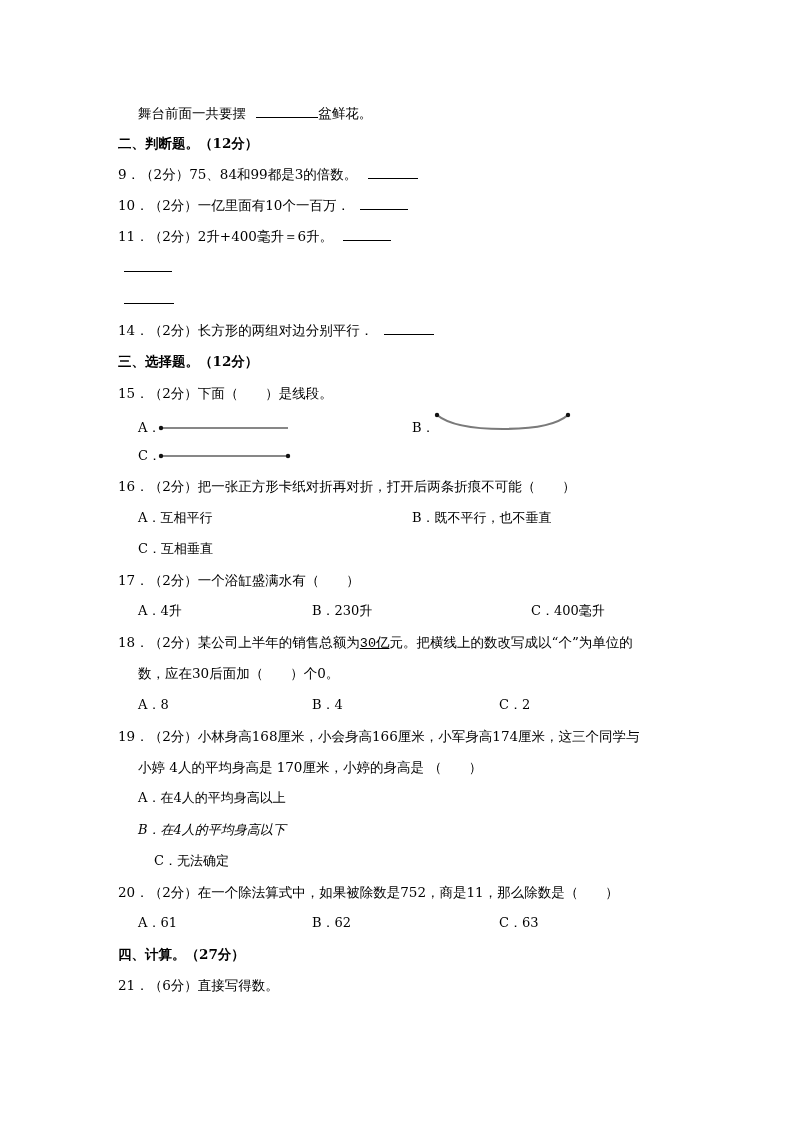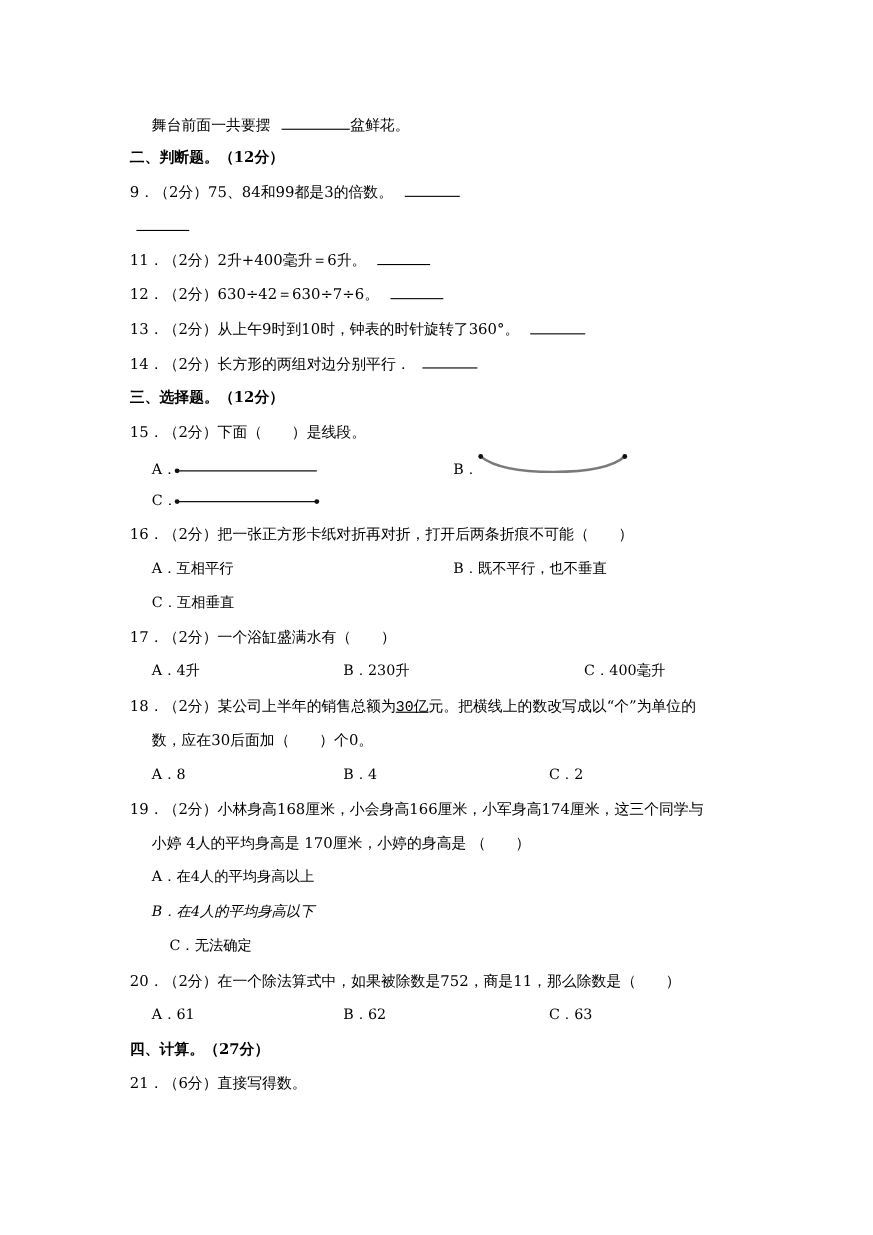--- a/index.html
+++ b/index.html
@@ -22,32 +22,31 @@
   <span class="blank" style="width:62px;"></span><span>盆鲜花。</span>
 </div>
 
 <div class="line heading" style="top:134px;">二、判断题。（12分）</div>
 
 <div class="line" style="top:165px;">
   <span>9．（2分）75、84和99都是3的倍数。</span>
   <span class="blank blank-short" style="width:50px;"></span>
 </div>
 <div class="line" style="top:196px;">
+  <span>10．（2分）一亿里面有10个一百万．</span>
   <span class="blank blank-short" style="width:48px;"></span>
 </div>
 <div class="line" style="top:227px;">
   <span>11．（2分）2升+400毫升＝6升。</span>
   <span class="blank blank-short" style="width:48px;"></span>
 </div>
 <div class="line" style="top:258px;">
-  <span>12．（2分）630÷42＝630÷7÷6。</span>
   <span class="blank blank-short" style="width:48px;"></span>
 </div>
 <div class="line" style="top:290px;">
-  <span>13．（2分）从上午9时到10时，钟表的时针旋转了360°。</span>
   <span class="blank blank-short" style="width:50px;"></span>
 </div>
 <div class="line" style="top:321px;">
   <span>14．（2分）长方形的两组对边分别平行．</span>
   <span class="blank blank-short" style="width:50px;"></span>
 </div>
 
 <div class="line heading" style="top:352px;">三、选择题。（12分）</div>
 
 <div class="line" style="top:384px;">15．（2分）下面（　　）是线段。</div>

